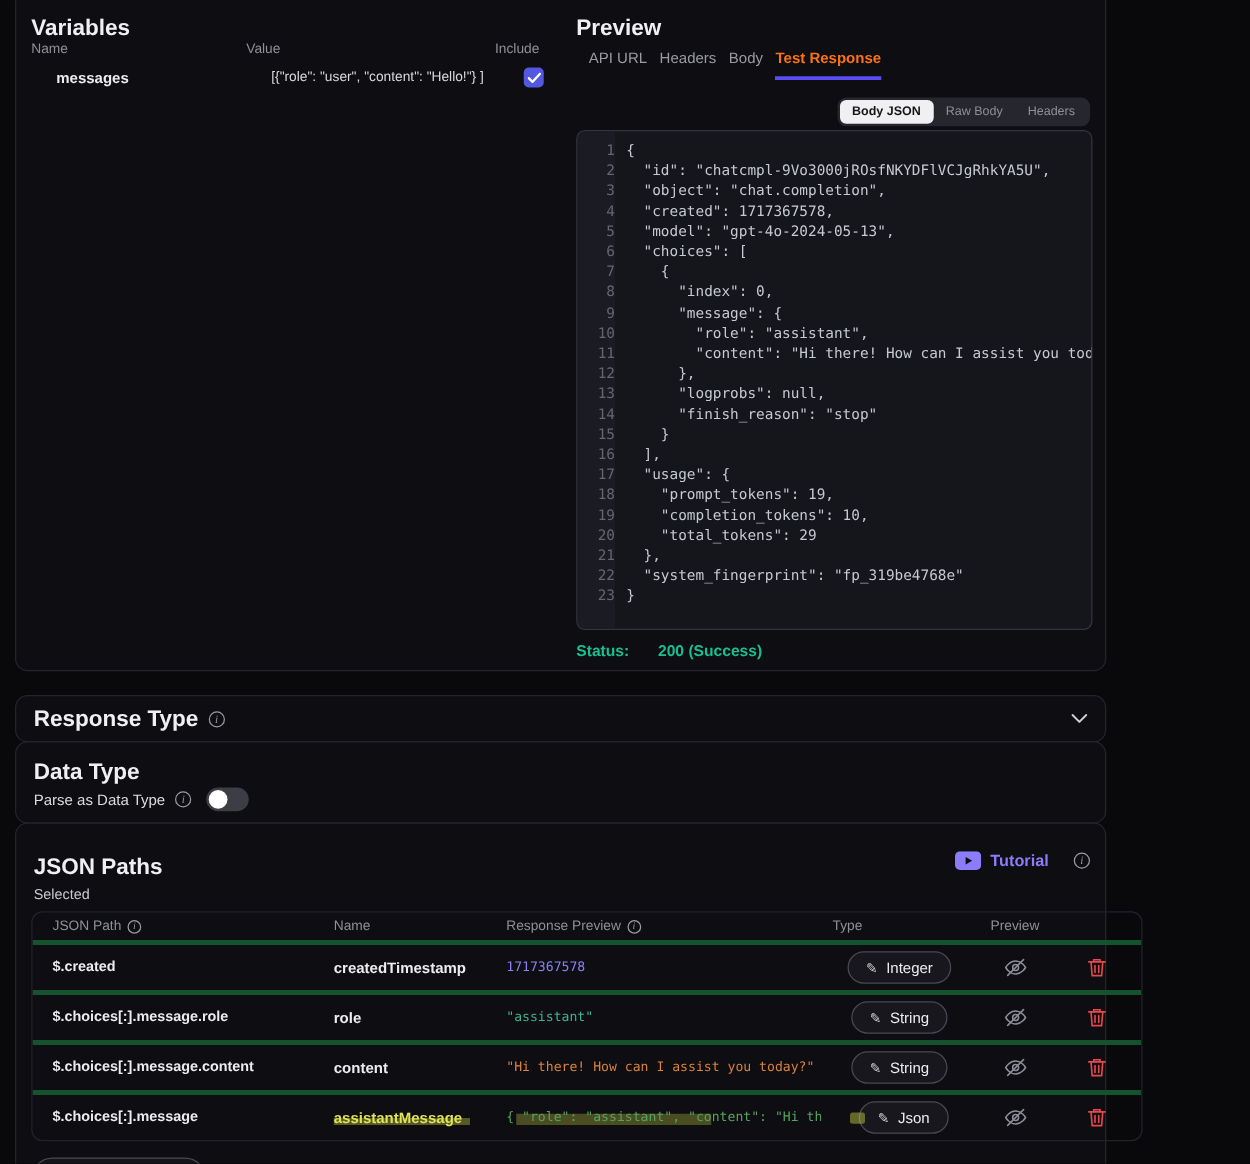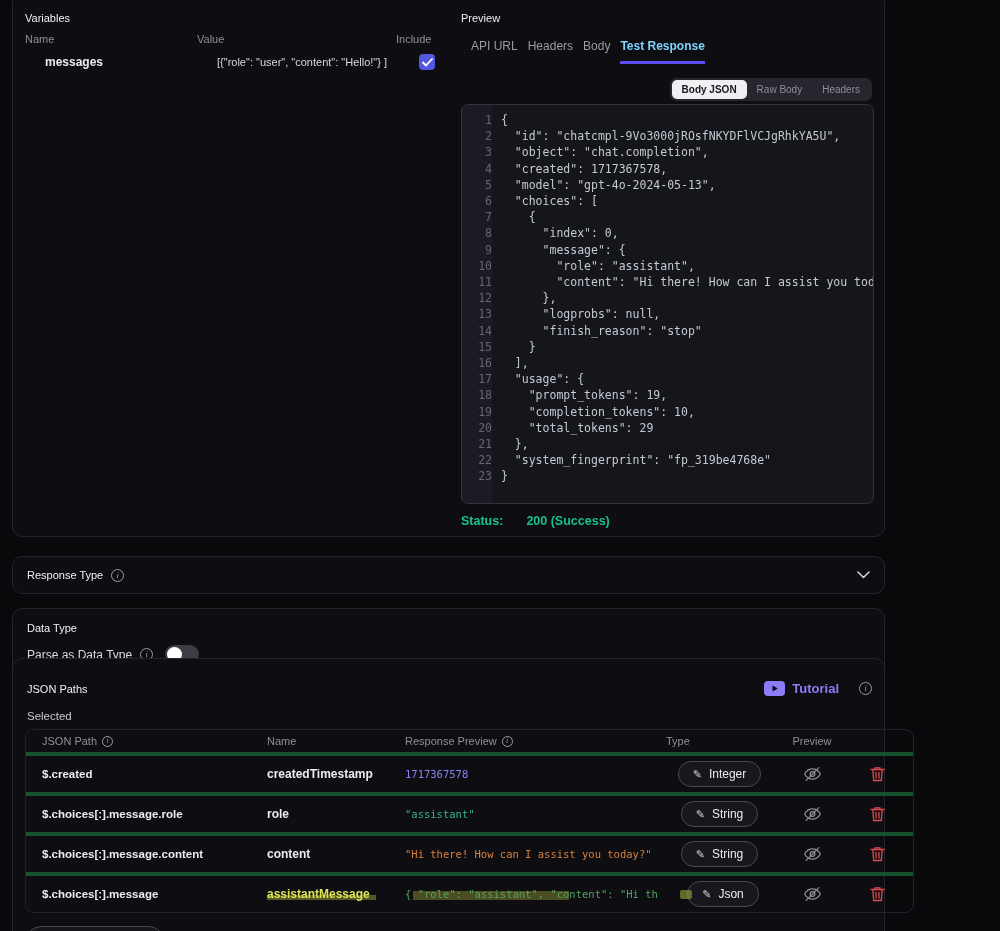--- a/index.html
+++ b/index.html
@@ -3,32 +3,32 @@
 <meta charset="utf-8">
 <style>
   * { box-sizing: border-box; margin: 0; padding: 0; }
   body { background:#09090c; font-family:"Liberation Sans", sans-serif; }
   .page { position:relative; width:1000px; height:931px; overflow:hidden; background:#09090c; color:#ececf0; }
   .card { position:absolute; background:#0d0d12; border:1px solid #24242f; border-radius:10px; }
 
   
   #card-top { left:12px; top:-8px; width:873px; height:545px; }
 
-  .sec-title { font-size:11px; font-weight:400; color:#f0f0f3; }
+  .sec-title { font-size:18px; font-weight:700; color:#f0f0f3; }
   .vars-title { position:absolute; left:12px; top:19px; }
   .vars-head { position:absolute; left:12px; top:40px; width:420px; display:grid; grid-template-columns:172px 199px 44px; font-size:11px; color:#8f8f99; }
   .vars-row { position:absolute; left:12px; top:61px; width:420px; display:grid; grid-template-columns:172px 199px 44px; align-items:center;padding-left:20px; }
   .var-name { font-size:12px; font-weight:700; color:#ececf0; }
   .var-value { font-size:11px; color:#d9d9de; white-space:nowrap; overflow:hidden; }
   .checkbox { width:16px; height:16px; background:#5457e0; border-radius:4px; display:flex; align-items:center; justify-content:center; margin-left:3px; }
 
   .prev-title { position:absolute; left:448px; top:19px; }
   .tabs { position:absolute; left:458px; top:46px; display:flex; gap:10px; }
   .tab { font-size:12px; color:#9a9aa3; padding-bottom:8px; border-bottom:3px solid transparent; cursor:default; }
-  .tab.active { color:#7dd3fc; font-weight:700; border-bottom-color:#5b4ef0; }
+  .tab.active { color:#f97316; font-weight:700; border-bottom-color:#5b4ef0; }
 
   .seg { position:absolute; right:12px; top:85px; display:flex; background:#26262e; border-radius:7px; padding:2px; align-items:center;text-align:right; }
   .seg-btn { font-size:10px; padding:4px 10px; color:#8f8f99; border-radius:5px; white-space:nowrap; }
   .seg-btn.active { background:#f0f0f3; color:#17171b; font-weight:700; }
 
   .editor { position:absolute; left:448px; top:111px; width:413px; height:400px; background:#15151c; border:1px solid #34343f; border-radius:7px; overflow:hidden; font-family:"DejaVu Sans Mono", monospace; font-size:11.5px; line-height:16.2px; }
   .gutter-bg { position:absolute; left:0; top:0; width:30px; height:100%; background:#1b1b23; }
   .code-lines { position:absolute; left:0; top:7px; right:0; counter-reset:ln; }
   .cl { display:flex; }
   .cl::before { counter-increment:ln; content:counter(ln); flex:0 0 30px; text-align:right; padding-right:9px; color:#666672; }
@@ -37,21 +37,21 @@
   .status { position:absolute; left:448px; top:521px; font-size:12.5px; font-weight:700; color:#19c08f; display:flex; gap:23px; }
 
   
   .info { width:13px; height:13px; border:1px solid #9a9aa3; border-radius:50%; color:#9a9aa3; font-size:9px; line-height:1; display:inline-flex; align-items:center; justify-content:center; font-family:"Liberation Serif", serif; font-style:italic; flex:0 0 auto; }
 
   
   #card-rt { left:12px; top:556px; width:873px; height:38px; display:flex; align-items:center; padding:0 14px; gap:8px; }
   #card-rt .chev { margin-left:auto; display:flex; }
 
   
-  #card-dt { left:12px; top:593px; width:873px; height:66px;margin-top:15px; }
+  #card-dt { left:12px; top:593px; width:873px; height:66px; }
   .dt-title { position:absolute; left:14px; top:13px; }
   .dt-row { position:absolute; left:14px; top:36px; display:flex; align-items:center; gap:8px; font-size:12px; color:#dcdce0; }
   .toggle { width:34px; height:19px; border-radius:10px; background:#3d3d46; position:relative; margin-left:4px; }
   .toggle .knob { position:absolute; left:2px; top:2px; width:15px; height:15px; border-radius:50%; background:#ffffff; }
 
   
   #card-jp { left:12px; top:658px; width:873px; height:310px; }
   .jp-title { position:absolute; left:14px; top:24px; }
   .jp-right { position:absolute; right:12px; top:22px; display:flex; align-items:center;margin-left:36px; }
   .tutorial { display:flex; align-items:center; gap:7px; color:#8b7cf8; font-weight:700; font-size:13px; cursor:default; }

